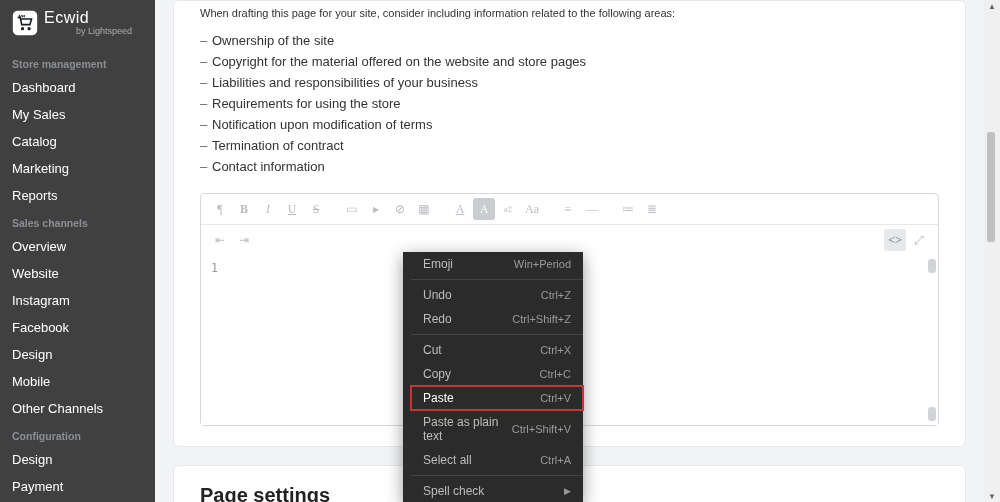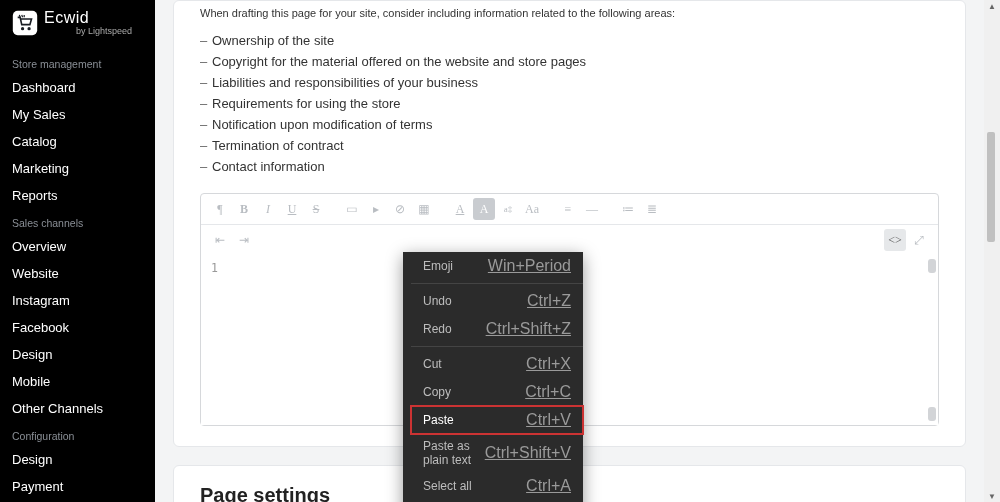--- a/index.html
+++ b/index.html
@@ -1,24 +1,24 @@
 <!DOCTYPE html>
 <html><head>
 <meta charset="utf-8">
 <style>
 * { margin: 0; padding: 0; box-sizing: border-box; }
 body { font-family: -apple-system, BlinkMacSystemFont, "Segoe UI", Arial, sans-serif; background: #f3f4f5; overflow: hidden; }
 .app { display: flex; width: 1000px; height: 502px; }
-.sidebar { width: 155px; background: #000000; color: #fff; flex-shrink: 0; padding: 10px 0 0 0; overflow: hidden; }
+.sidebar { width: 155px; background: #404040; color: #fff; flex-shrink: 0; padding: 10px 0 0 0; overflow: hidden; }
 .logo { display: flex; align-items: center; padding: 0 12px 14px 12px; gap: 6px; }
 .logo-icon { width: 26px; height: 26px; }
 .logo-text { display: flex; flex-direction: column; line-height: 1; }
 .logo-main { font-size: 16px; font-weight: 400; letter-spacing: 0.5px; }
 .logo-sub { font-size: 9px; color: #aaa; margin-top: 1px; padding-left: 32px; }
-.nav-heading { font-size: 10.5px; color: #8a8f96; padding: 8px 12px 4px 12px; font-weight: 400; }
+.nav-heading { font-size: 10.5px; color: #8a8f96; padding: 8px 12px 4px 12px; font-weight: 700; }
 .nav-item { display: block; padding: 6px 12px; font-size: 13px; color: #fff; cursor: pointer; }
 .main { flex: 1; background: #f3f4f5; overflow: hidden; position: relative; display:flex; }
 .scroll-area{ flex:1; overflow:hidden; }
 .scrollbar-outer { width: 16px; background: #f0f0f0; display:flex; flex-direction:column; align-items:center; }
 .sb-arrow{ width:12px;height:12px; display:flex; align-items:center; justify-content:center; font-size:8px; color:#666; }
 .sb-track{ flex:1; width:100%; position:relative; }
 .sb-thumb{ position:absolute; left:3px; width:8px; background:#c0c0c0; border-radius:2px; top:120px; height:110px; }
 .card { background: #fff; border: 1px solid #e5e7ea; border-radius: 6px; margin: 0 18px 18px 18px; padding: 0 26px 20px 26px; }
 .card2 { background: #fff; border: 1px solid #e5e7ea; border-radius: 6px; margin: 0 18px 0 18px; padding: 18px 26px 8px 26px; }
 .intro { font-size: 11px; color: #333; line-height: 1.55; padding: 4px 0 8px 0; }
@@ -35,21 +35,21 @@
 .tb-sep { width: 10px; }
 .editor-body { min-height: 170px; position: relative; background:#fff; }
 .linenum { position: absolute; left: 10px; top: 6px; font-size: 11.5px; color: #999; font-family: monospace; }
 .editor-scroll{position:absolute; right:2px; top:4px; bottom:4px; width:8px; }
 .editor-scroll .th{ background:#d2d4d7; border-radius:3px; width:100%; height:14px; position:absolute; top:0;}
 .editor-scroll .th2{ background:#d2d4d7; border-radius:3px; width:100%; height:14px; position:absolute; bottom:0;}
 .ctx-menu { position: absolute; left: 248px; top: 252px; width: 180px; background: #2b2b2b; color: #ddd; font-size: 12px; z-index: 50; box-shadow: 0 4px 16px rgba(0,0,0,0.4); padding-left: 8px; }
 .ctx-item { display: flex; justify-content: space-between; align-items: center; padding: 5px 12px; cursor: pointer; color:#bdbdbd; }
 .ctx-item.hl { outline: 2px solid #c33; outline-offset: -1px; color:#fff;gap:40px; }
 .ctx-sep { height: 1px; background: #444; margin: 3px 0; }
-.ctx-short { color: #9a9a9a; font-size: 16px; text-decoration: underline; }
+.ctx-short { color: #9a9a9a; font-size: 11px; }
 .ctx-arrow{ font-size:9px; color:#9a9a9a; }
 .page-title{ font-size:20px; color:#222; }
 </style>
 </head>
 <body>
 
 <div class="app">
   <div class="sidebar">
     <div class="logo">
       <span class="logo-icon">

